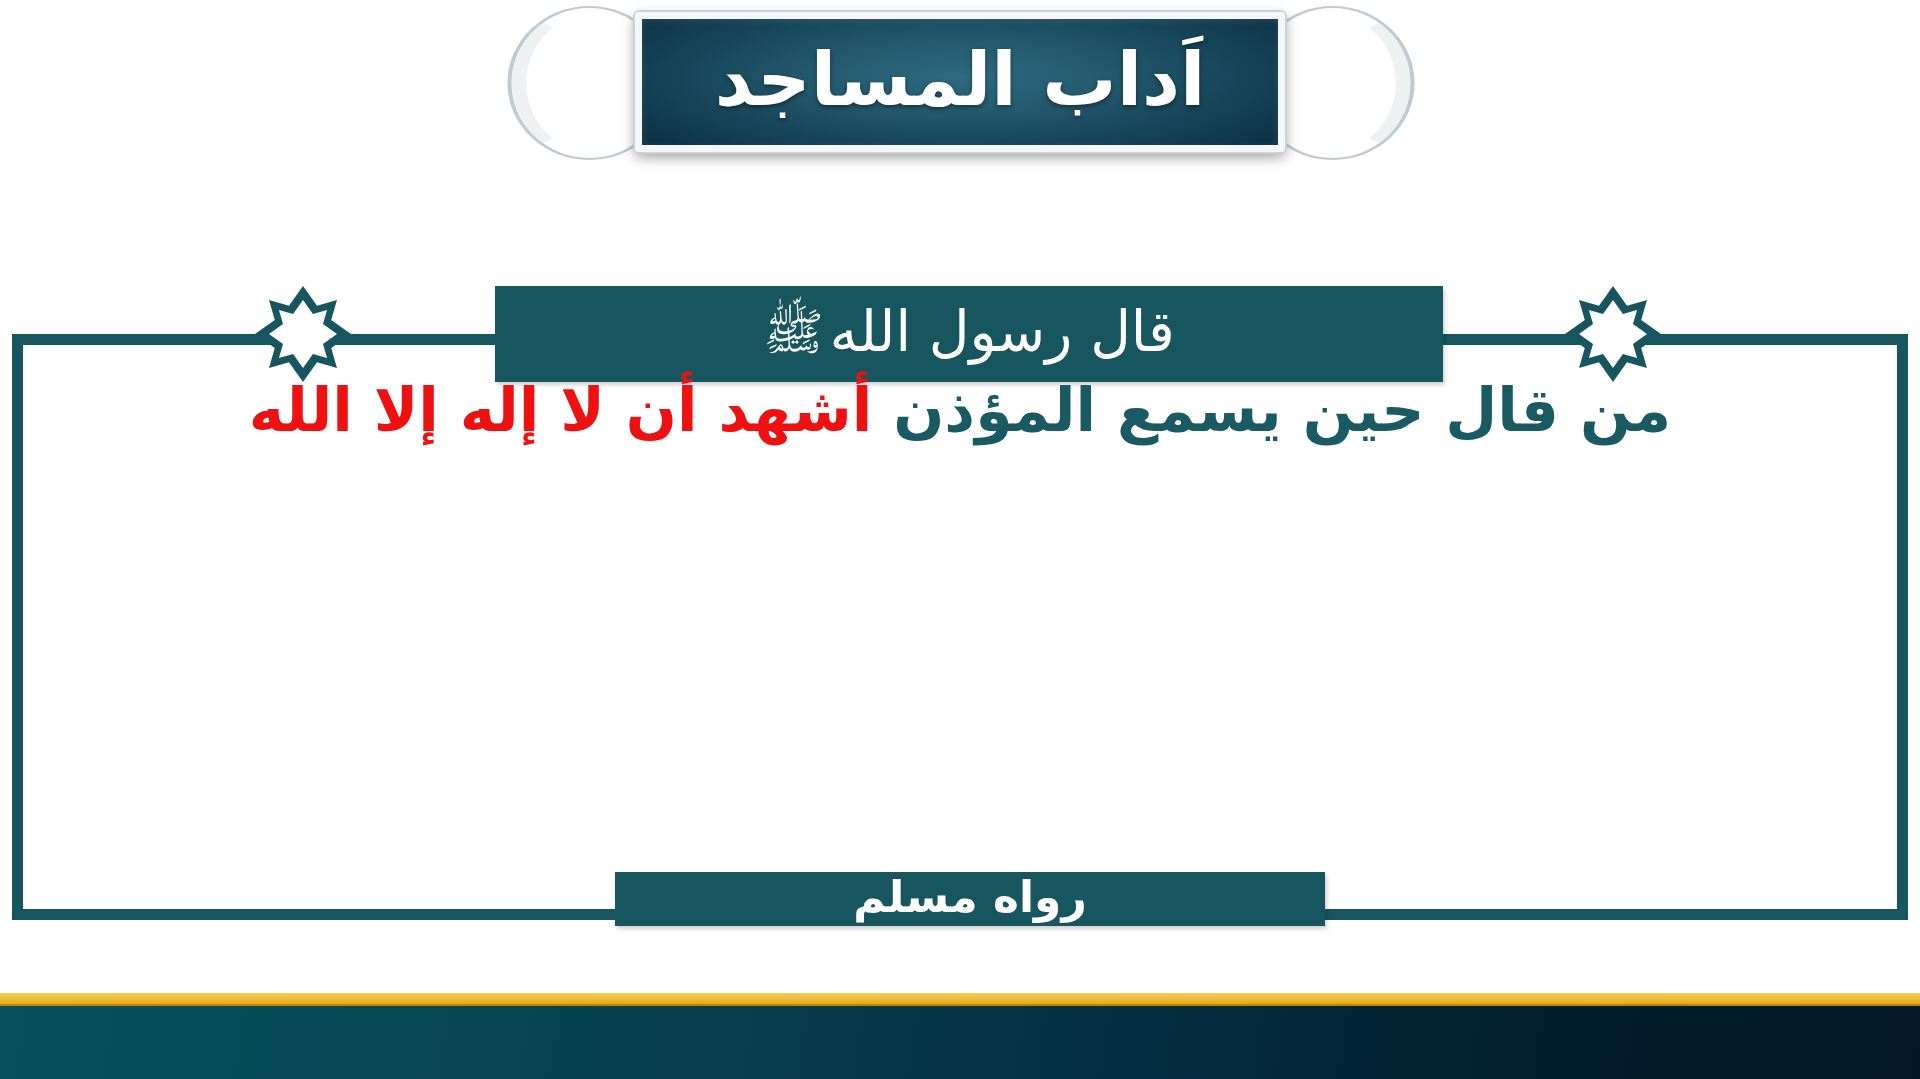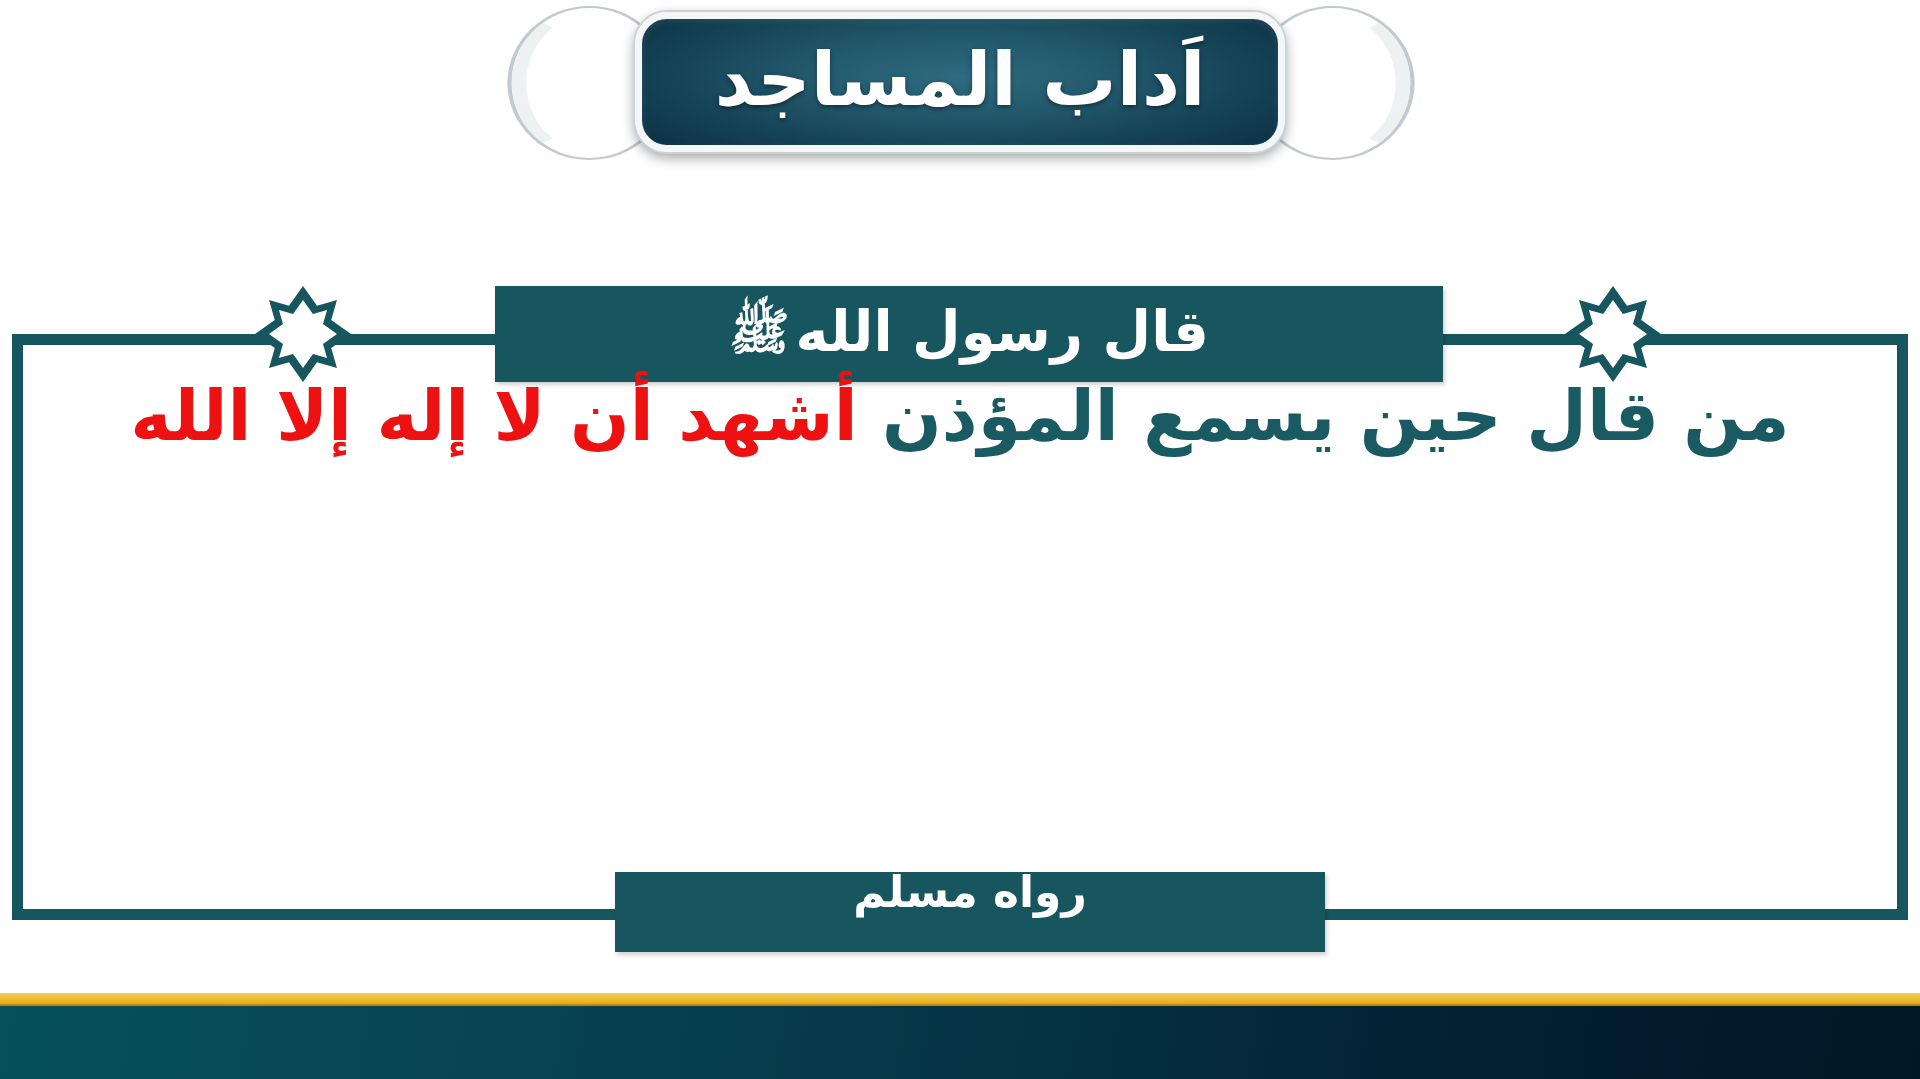--- a/index.html
+++ b/index.html
@@ -23,21 +23,21 @@
     top: 0;
     width: 1920px;
     height: 200px;
   }
   .title-plaque {
     position: absolute;
     left: 635px;
     top: 12px;
     width: 650px;
     height: 140px;
-    border-radius: 32px;
+    border-radius: 4px;
     background:
       radial-gradient(ellipse 62% 78% at 50% 46%, #2e6a80 0%, #23596d 38%, #164457 72%, #0e3347 100%);
     border: 7px solid #f4f6f7;
     box-sizing: border-box;
     box-shadow:
       0 0 0 2px #c9d2d6,
       0 5px 14px rgba(0,0,0,0.40),
       inset 0 2px 6px rgba(255,255,255,0.10);
     display: flex;
     align-items: center;
@@ -102,21 +102,21 @@
     height: 96px;
     background: #18565f;
     display: flex;
     align-items: center;
     justify-content: center;
     box-shadow: 2px 3px 4px rgba(0,0,0,0.18);
   }
   .header-text {
     color: #ffffff;
     font-size: 56px;
-    font-weight: bold;
+    font-weight: normal;
     white-space: nowrap;
     line-height: 1;
     transform: translateY(-2px);
   }
   .sallallahu {
     font-size: 50px;
     margin-inline-start: 6px;
     display: inline-block;
     transform: translateY(-2px);
   }
@@ -159,40 +159,40 @@
     top: 372px;
     width: 1860px;
     height: 480px;
     display: flex;
     flex-direction: column;
     justify-content: flex-start;
     align-items: stretch;
     text-align: center;
   }
   .hline {
-    font-size: 70px;
+    font-size: 60px;
     font-weight: bold;
     line-height: 1.28;
     white-space: nowrap;
     letter-spacing: -1px;
   }
   .teal  { color: #1a5a63; }
   .red   { color: #ee1111; }
   .green { color: #19a01c; }
 
   
   #source-band {
     position: absolute;
     left: 615px;
     top: 872px;
     width: 710px;
-    height: 80px;
+    height: 54px;
     background: #18565f;
     display: flex;
-    align-items: flex-start;
+    align-items: center;
     justify-content: center;
     box-shadow: 2px 3px 4px rgba(0,0,0,0.18);
   }
   .source-text {
     color: #ffffff;
     font-size: 44px;
     font-weight: bold;
     line-height: 1;
     transform: translateY(-2px);
   }

